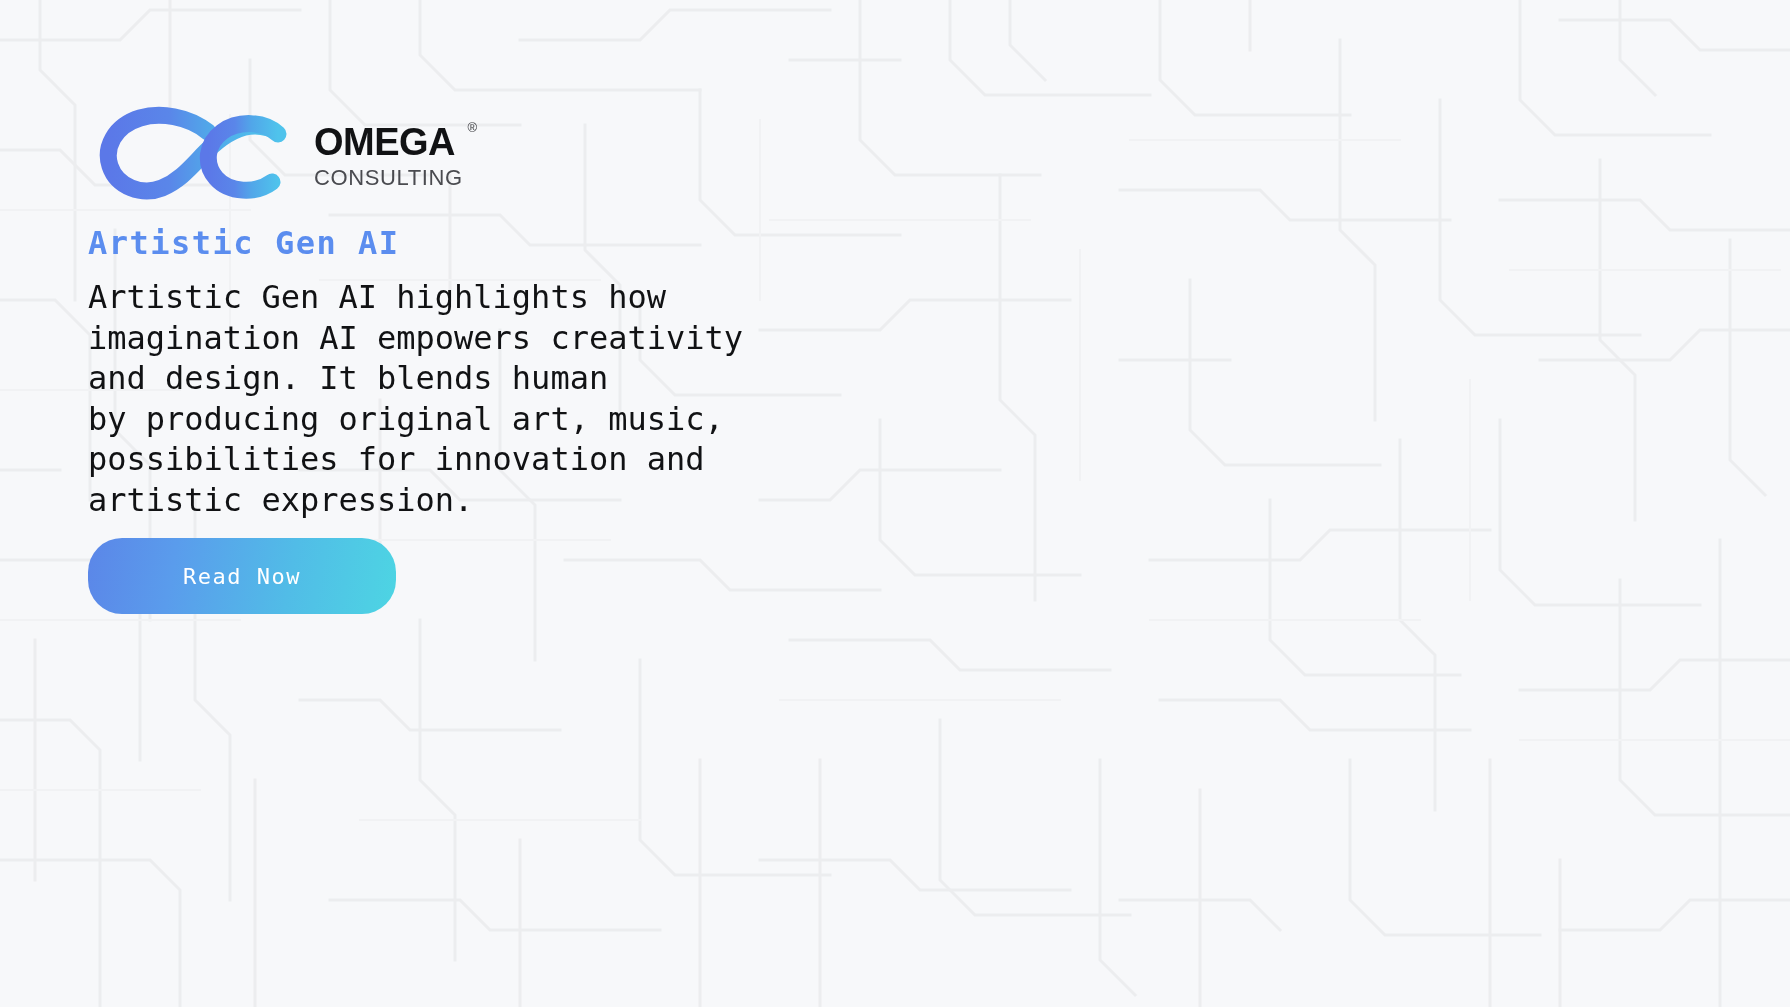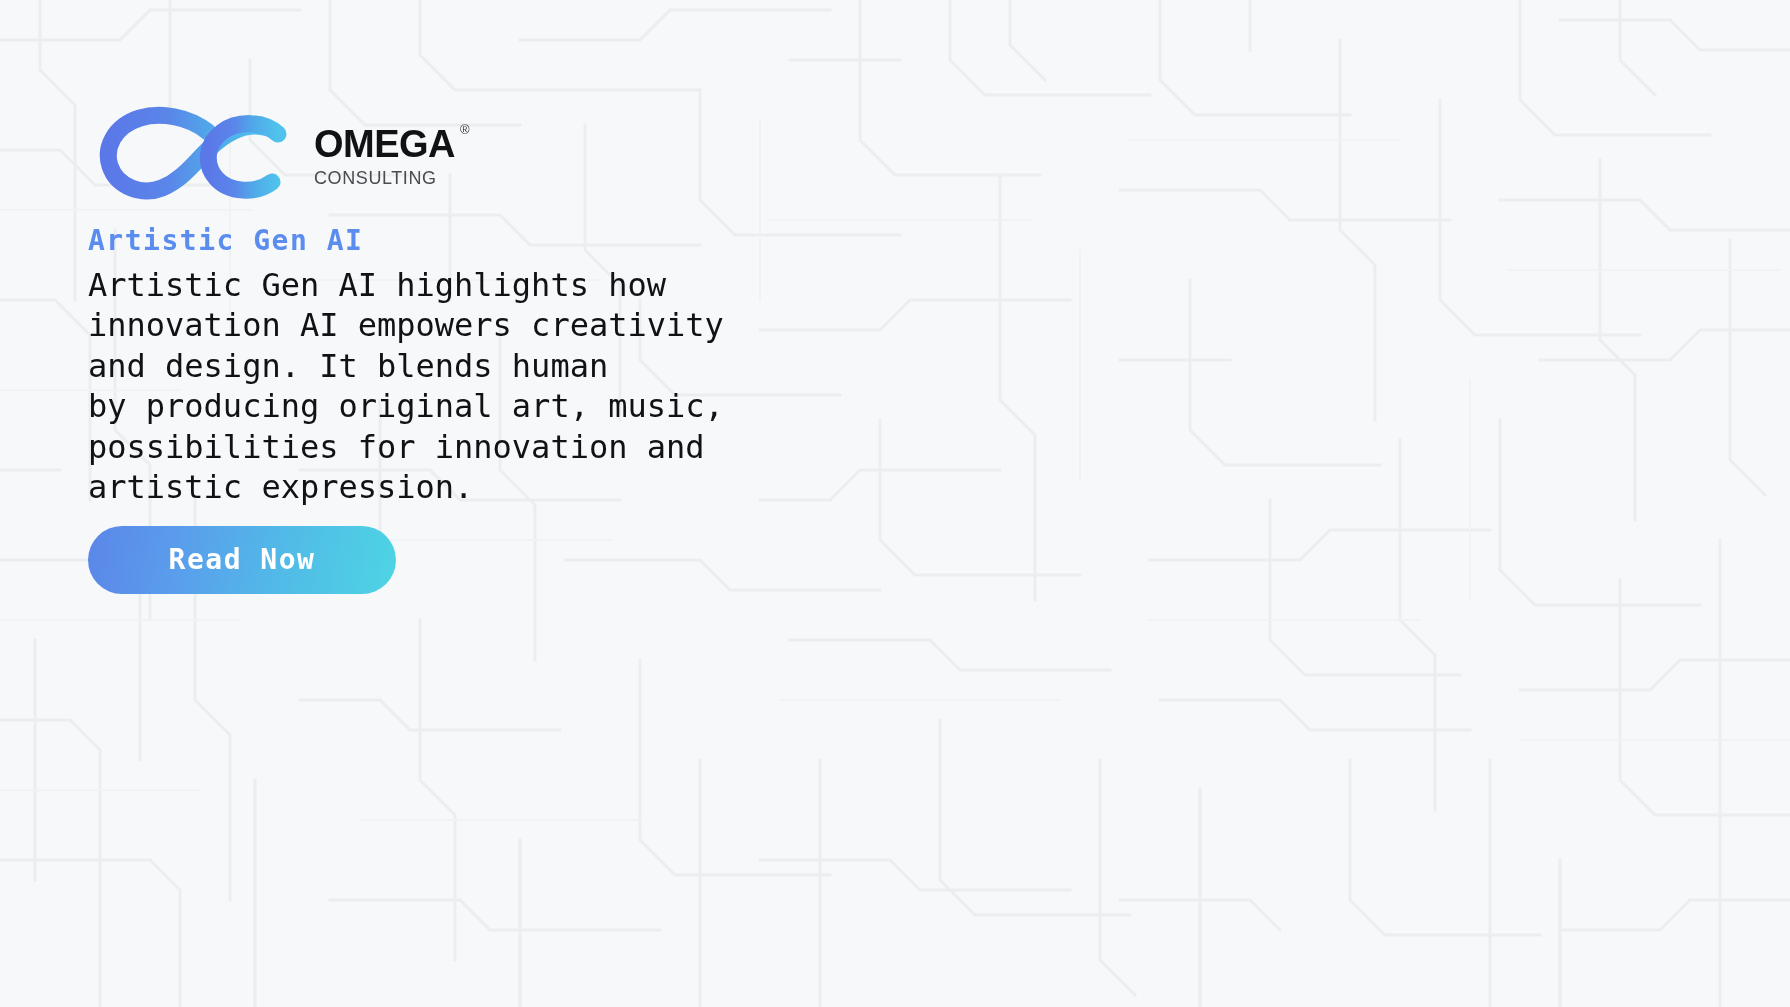--- a/index.html
+++ b/index.html
@@ -69,37 +69,37 @@
   .logo-reg {
     position:absolute;
     top:-2px;
     right:-14px;
     font-size:13px;
     font-weight:400;
     color:#3a3b3f;
     line-height:1;
   }
   .logo-sub {
-    font-size:18px;
+    font-size:22px;
     font-weight:400;
     letter-spacing:0.6px;
     line-height:1;
     color:#4a4b50;
     margin-top:6px;
   }
 
   
   #headline {
     font-family:"DejaVu Sans Mono", monospace;
-    font-size:28px;
+    font-size:32px;
     font-weight:700;
     letter-spacing:1.5px;
     color:#5B8DEF;
     line-height:1.1;
-    margin-bottom:8px;
+    margin-bottom:16px;
     white-space:nowrap;
   }
 
   
   #body-copy {
     font-family:"DejaVu Sans Mono", monospace;
     font-size:32px;
     font-weight:400;
     line-height:40.5px;
     color:#111214;
@@ -108,28 +108,28 @@
     margin-bottom:18px;
   }
   #body-copy .line { white-space:pre; display:block; }
 
   
   #cta {
     display:inline-flex;
     align-items:center;
     justify-content:center;
     width:308px;
-    height:68px;
+    height:76px;
     border:0;
     border-radius:34px;
     background:linear-gradient(100deg,#5B86E8 0%, #5A9CEC 28%, #51BCE7 65%, #4DD5E3 100%);
     color:#FFFFFF;
     font-family:"DejaVu Sans Mono", monospace;
-    font-size:28px;
-    font-weight:700;
+    font-size:22px;
+    font-weight:400;
     letter-spacing:1.5px;
     cursor:pointer;
     white-space:nowrap;
   }
 </style>
 </head>
 <body>
 
 <div id="stage">
 
@@ -277,21 +277,21 @@
         <span class="logo-sub">CONSULTING</span>
       </div>
     </div>
 
     
     <h1 id="headline">Artistic Gen AI</h1>
 
     
     <div id="body-copy">
       <span class="line">Artistic Gen AI highlights how</span>
-      <span class="line">innovation AI empowers creativity</span>
+      <span class="line">imagination AI empowers creativity</span>
       <span class="line">and design. It blends human</span>
       <span class="line">by producing original art, music,</span>
       <span class="line">possibilities for innovation and</span>
       <span class="line">artistic expression.</span>
     </div>
 
     
     <button id="cta">Read Now</button>
 
   </div>

